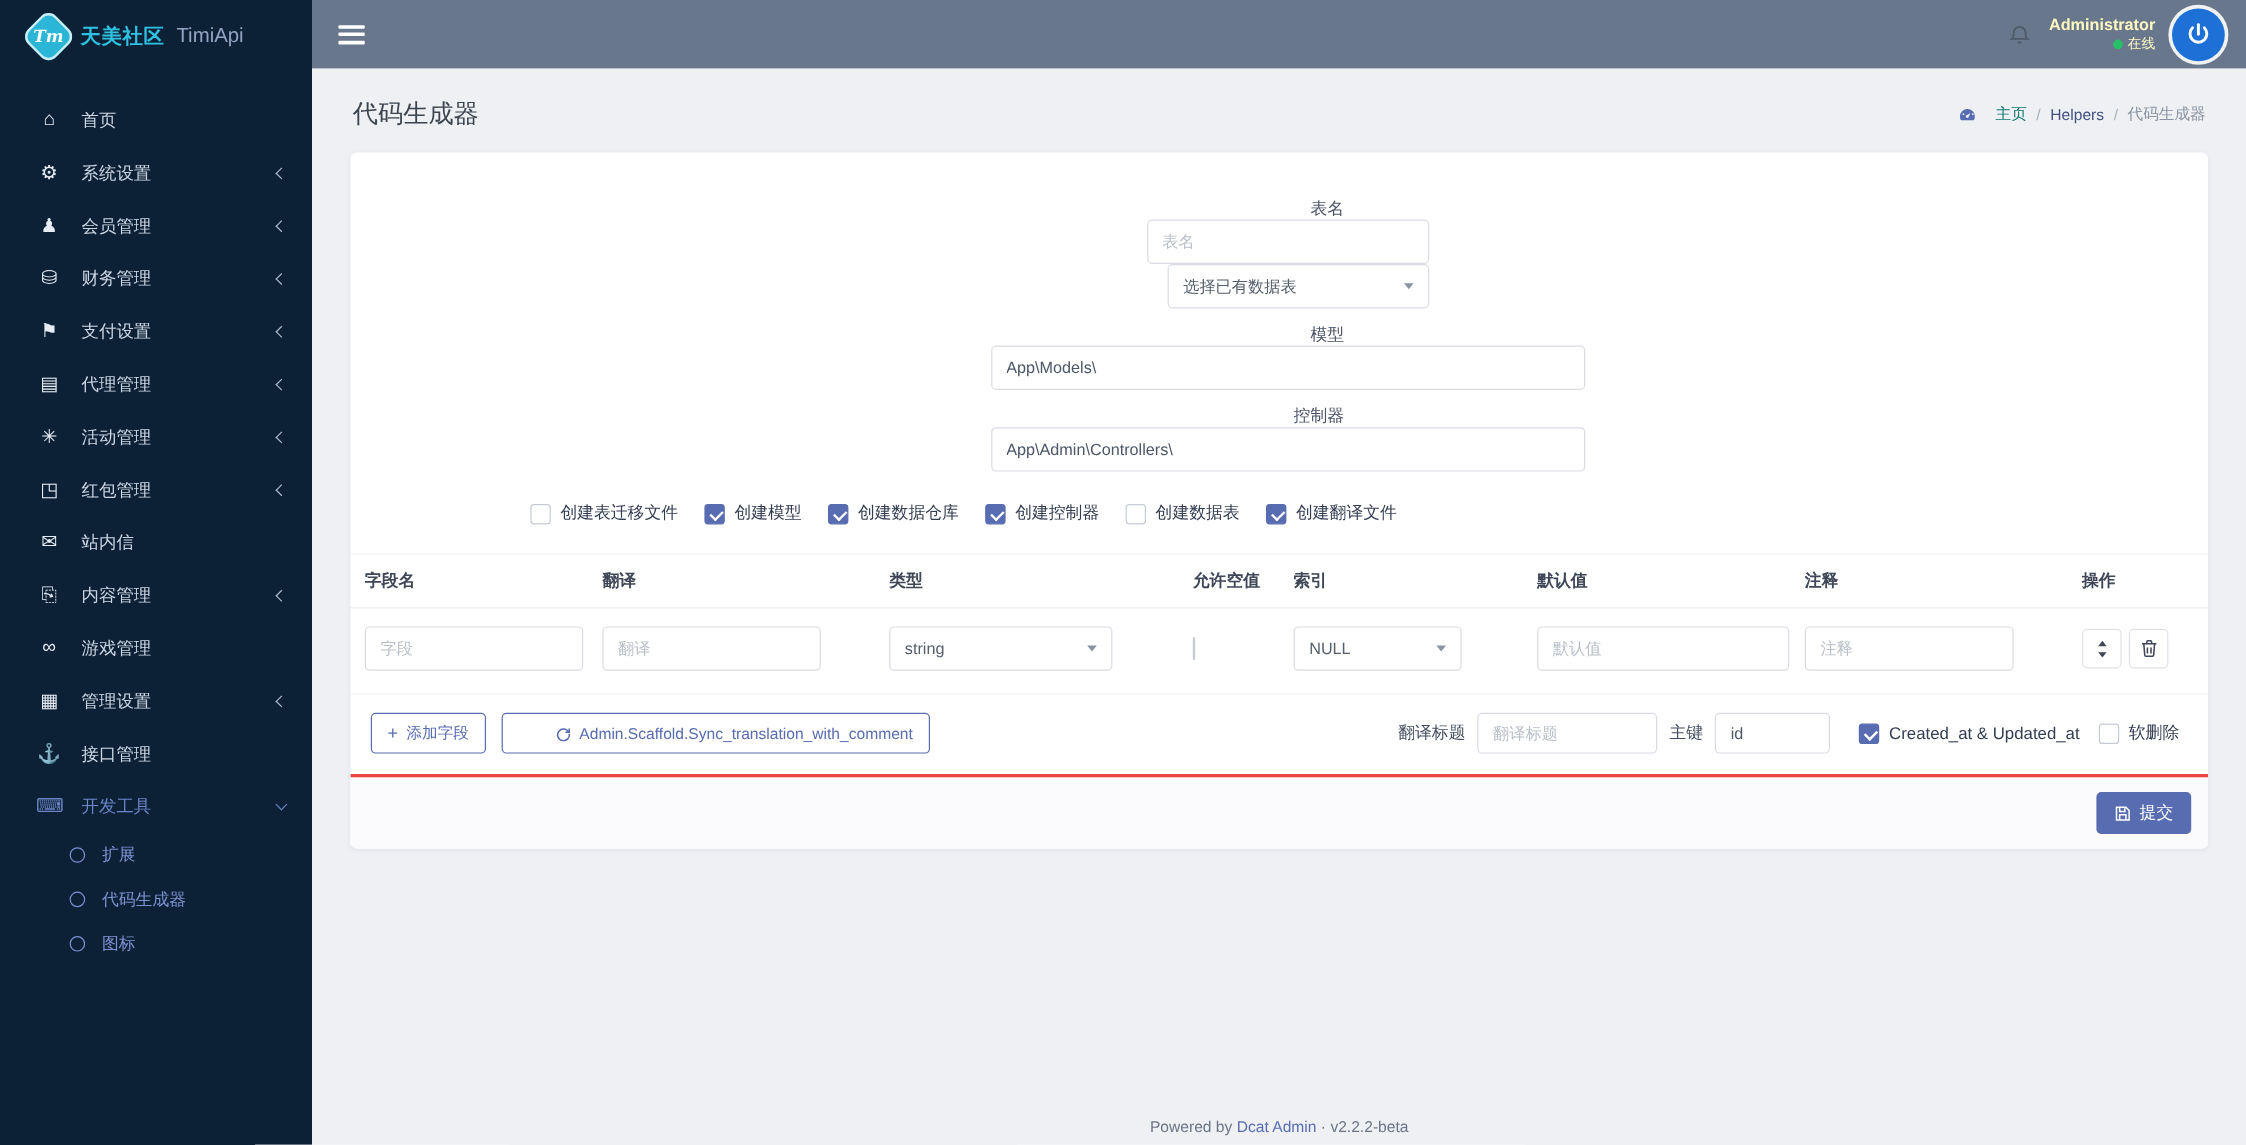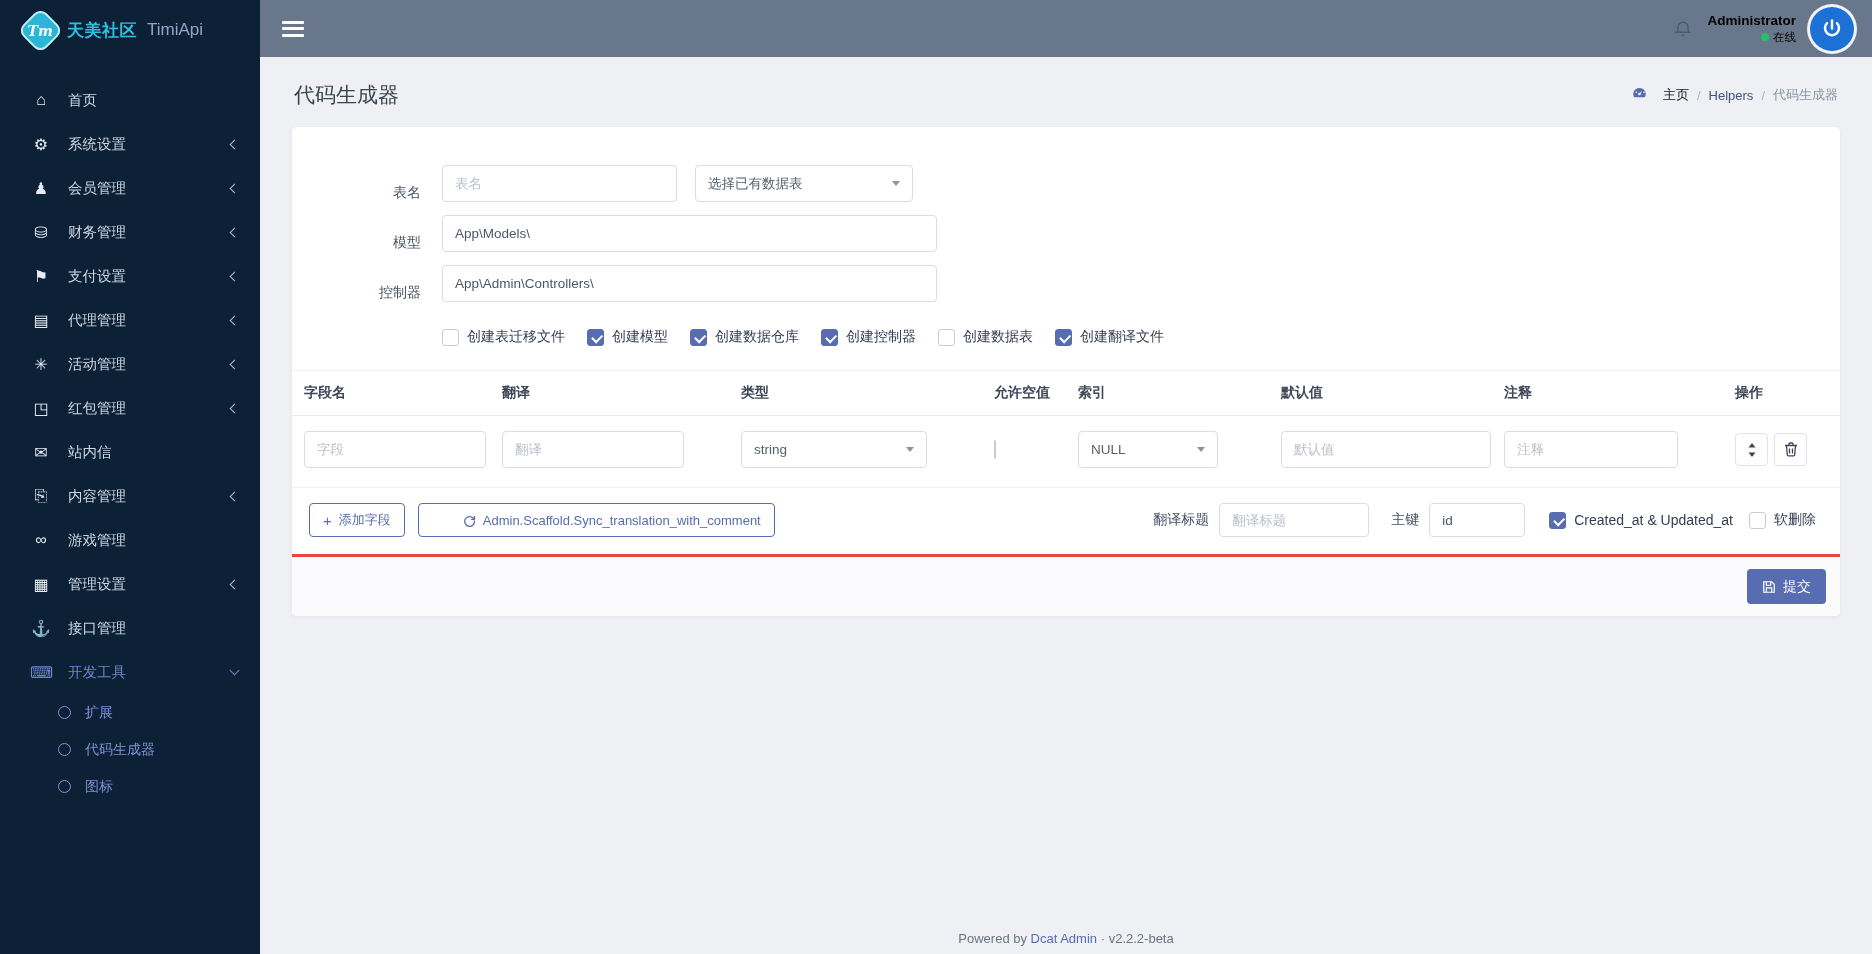--- a/index.html
+++ b/index.html
@@ -24,38 +24,38 @@
   .sub-item { height:37px; display:flex; align-items:center; padding-left:58px; font-size:14px; color:#7c92d2; cursor:pointer; }
   .sub-item .dot { width:13px; height:13px; border:1.6px solid #7c92d2; border-radius:50%; margin-right:14px; }
 
   
   .main { flex:1; display:flex; flex-direction:column; position:relative; }
   .topbar { height:57px; background:#69778c; display:flex; align-items:center; padding:0 18px 0 22px; }
   .hamburger { width:22px; cursor:pointer; }
   .hamburger div { height:3px; background:#fff; margin:3.5px 0; border-radius:1px; }
   .topbar-right { margin-left:auto; display:flex; align-items:center; gap:14px; }
   .bell { color:#4e5a68; cursor:pointer; display:flex; }
-  .userblock { text-align:right; color:#000000; line-height:1.25; cursor:pointer; }
+  .userblock { text-align:right; color:#fef9c3; line-height:1.25; cursor:pointer; }
   .username { font-size:13.5px; font-weight:bold; }
   .online { font-size:11.5px; display:flex; align-items:center; justify-content:flex-end; gap:4px; }
   .online .gdot { width:8px; height:8px; border-radius:50%; background:#26c167; display:inline-block; }
   .avatar { width:44px; height:44px; border-radius:50%; background:#1d71d6; display:flex; align-items:center; justify-content:center; box-shadow:0 0 0 3px rgba(255,255,255,.9); cursor:pointer; }
 
   .page-head { display:flex; align-items:center; padding:24px 34px 18px 34px; }
   .page-title { font-size:21px; color:#3c4450; font-weight:500; }
   .breadcrumb { margin-left:auto; display:flex; align-items:center; gap:8px; font-size:13px; }
-  .bc-home { color:#0f172a; display:flex; align-items:flex-start; gap:16px; cursor:pointer; }
+  .bc-home { color:#0f766e; display:flex; align-items:flex-end; gap:16px; cursor:pointer; }
   .bc-sep { color:#aab2bf; }
   .bc-mid { color:#42507e; cursor:pointer; }
   .bc-cur { color:#8a93a2; }
 
   .card { margin:0 32px; background:#fff; border-radius:5px; box-shadow:0 1px 4px rgba(40,50,70,.06); }
   .card-body { padding-top:38px; }
 
-  .form-row { display:flex; align-items:flex-end; margin-bottom:13px; padding-left:14px; }
+  .form-row { display:flex; align-items:center; margin-bottom:13px; padding-left:14px;flex-direction:column; }
   .f-label { width:115px; text-align:right; margin-right:21px; font-size:14px; color:#4a5468; }
   .inp { height:37px; border:1px solid #d9dce3; border-radius:4px; padding:0 12px; font-size:13.5px; color:#4d5767; outline:none; font-family:"Liberation Sans", sans-serif; background:#fff; }
   .inp::placeholder { color:#b9bfc9; }
   .sel { height:37px; border:1px solid #d9dce3; border-radius:4px; padding:0 12px; display:flex; align-items:center; font-size:13.5px; color:#555e6b; cursor:pointer; background:#fff; }
   .sel .sel-txt { flex:1; }
   .caret { width:0; height:0; border-left:4.5px solid transparent; border-right:4.5px solid transparent; border-top:5.5px solid #8b93a0; }
   .w-235{width:235px} .w-218{width:218px} .w-495{width:495px}
 
   .opts-row { display:flex; align-items:center; gap:22px; margin:26px 0 24px 150px; }
   .opt { display:flex; align-items:center; gap:8px; font-size:14px; color:#333d52; cursor:pointer; }
@@ -322,21 +322,21 @@
         <button class="obtn">
           <svg width="13" height="13" viewBox="0 0 16 16" fill="none" stroke="#586cb1" stroke-width="1.6">
               <path d="M13.5 6.5A6 6 0 1 0 14 8"></path>
               <path d="M14 2.5v4h-4"></path>
             </svg>
           <span>Admin.Scaffold.Sync_translation_with_comment</span>
         </button>
         <div class="tools-right">
           <span class="t-label">翻译标题</span>
           <input class="inp" style="width: 150px; height: 34px;" placeholder="翻译标题">
-          <span class="t-label" style="margin-left:12px">主键</span>
+          <span class="t-label" style="">主键</span>
           <input class="inp" style="width: 96px; height: 34px;" value="id">
           <span class="opt" style="margin-left:14px">
             <span class="cb" data-checked="true"></span>
             <span>Created_at &amp; Updated_at</span>
           </span>
           <span class="opt" style="margin-left:6px">
             <span class="cb" data-checked="false"></span>
             <span>软删除</span>
           </span>
         </div>

